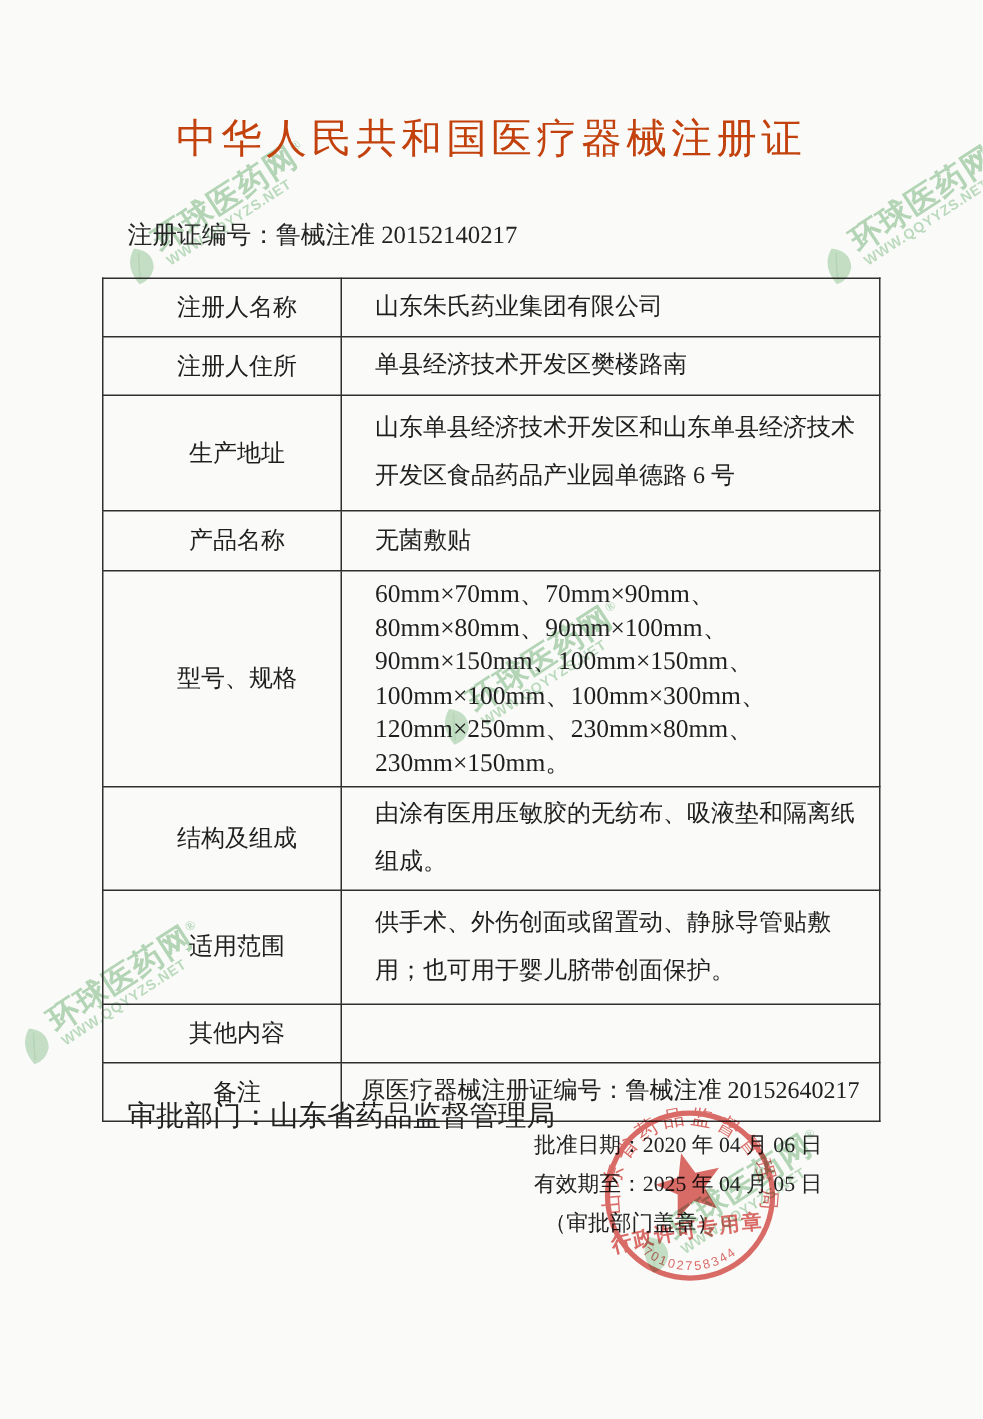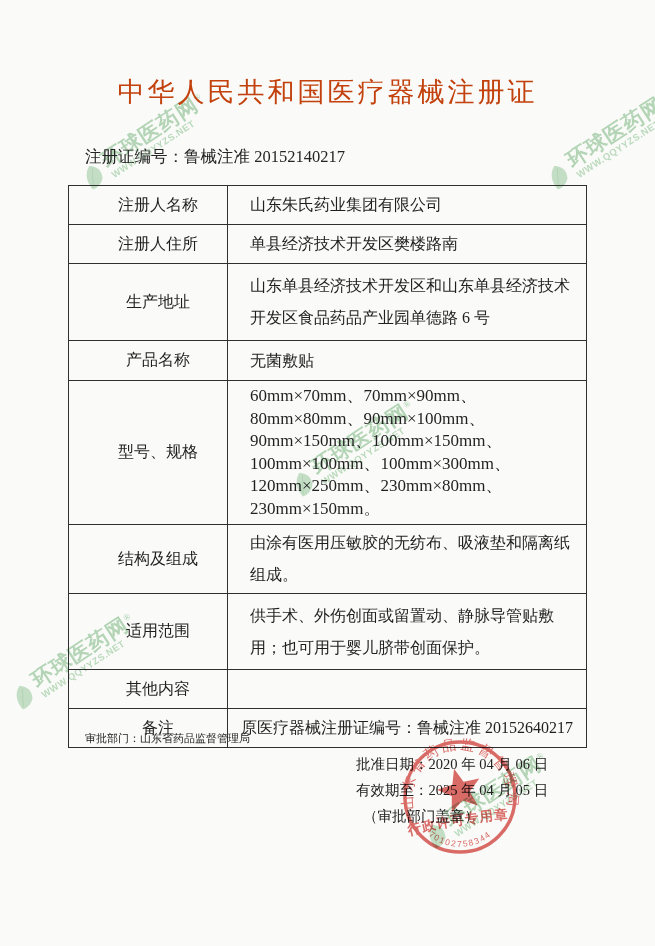--- a/index.html
+++ b/index.html
@@ -46,21 +46,21 @@
   td.val.center{text-align:center;padding-left:4px;}
   tr.r1 td,tr.r2 td{height:34px;}
   tr.r3 td{height:72px;}
   tr.r4 td,tr.r5 td{height:36px;}
   tr.r6 td{height:35px;}
   tr.r7 td{height:69px;}
   tr.r8 td{height:36px;}
   tr.r9 td{height:71px;}
   tr.r10 td,tr.r11 td,tr.r12 td{height:34px;}
   
-  .dept-line{position:absolute;left:85px;top:731px;font-size:11px;}
+  .dept-line{position:absolute;left:85px;top:731px;font-size:19px;}
   .date-block{position:absolute;left:356px;top:751px;font-size:14.5px;line-height:26px;}
   .seal-caption{padding-left:7px;}
   
   .seal{
     position:absolute;left:393px;top:737px;width:134px;height:120px;z-index:3;
     mix-blend-mode:multiply;opacity:.85;pointer-events:none;
   }
 </style>
 </head>
 <body>

